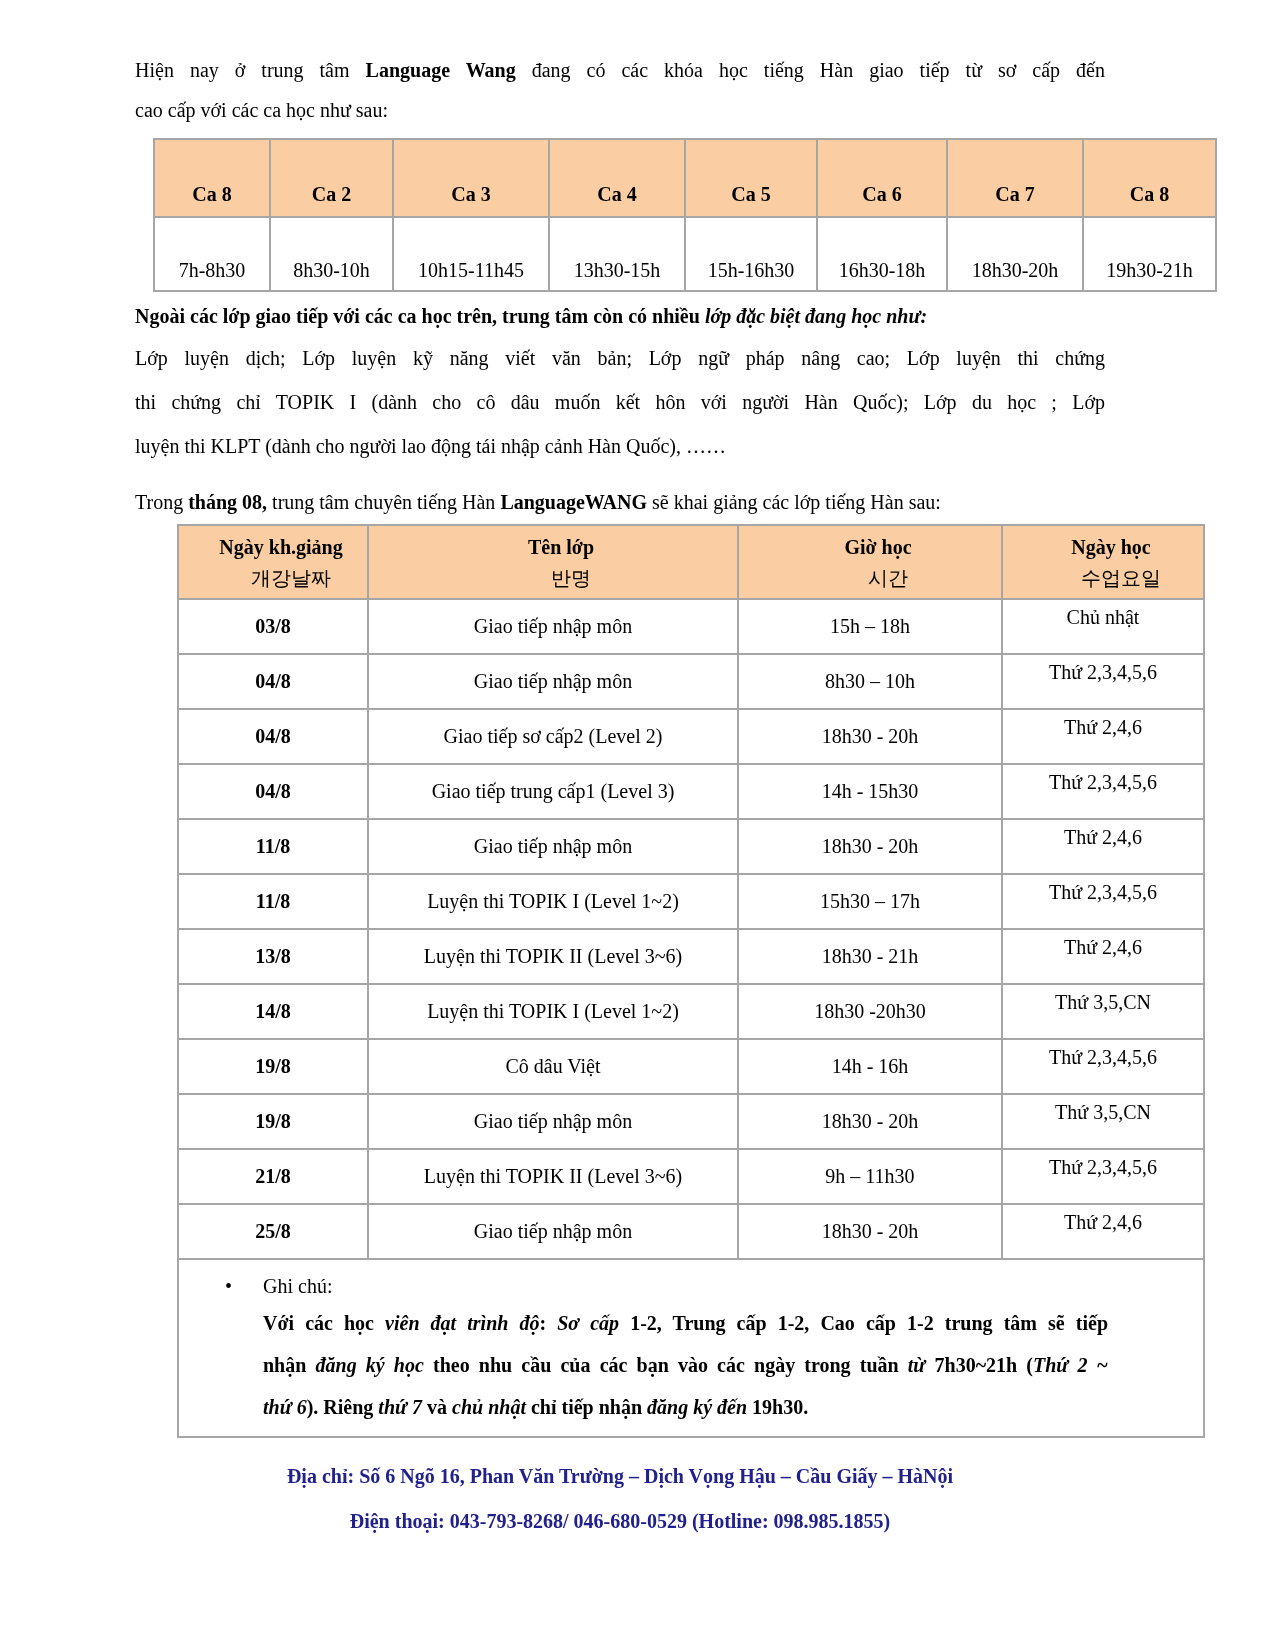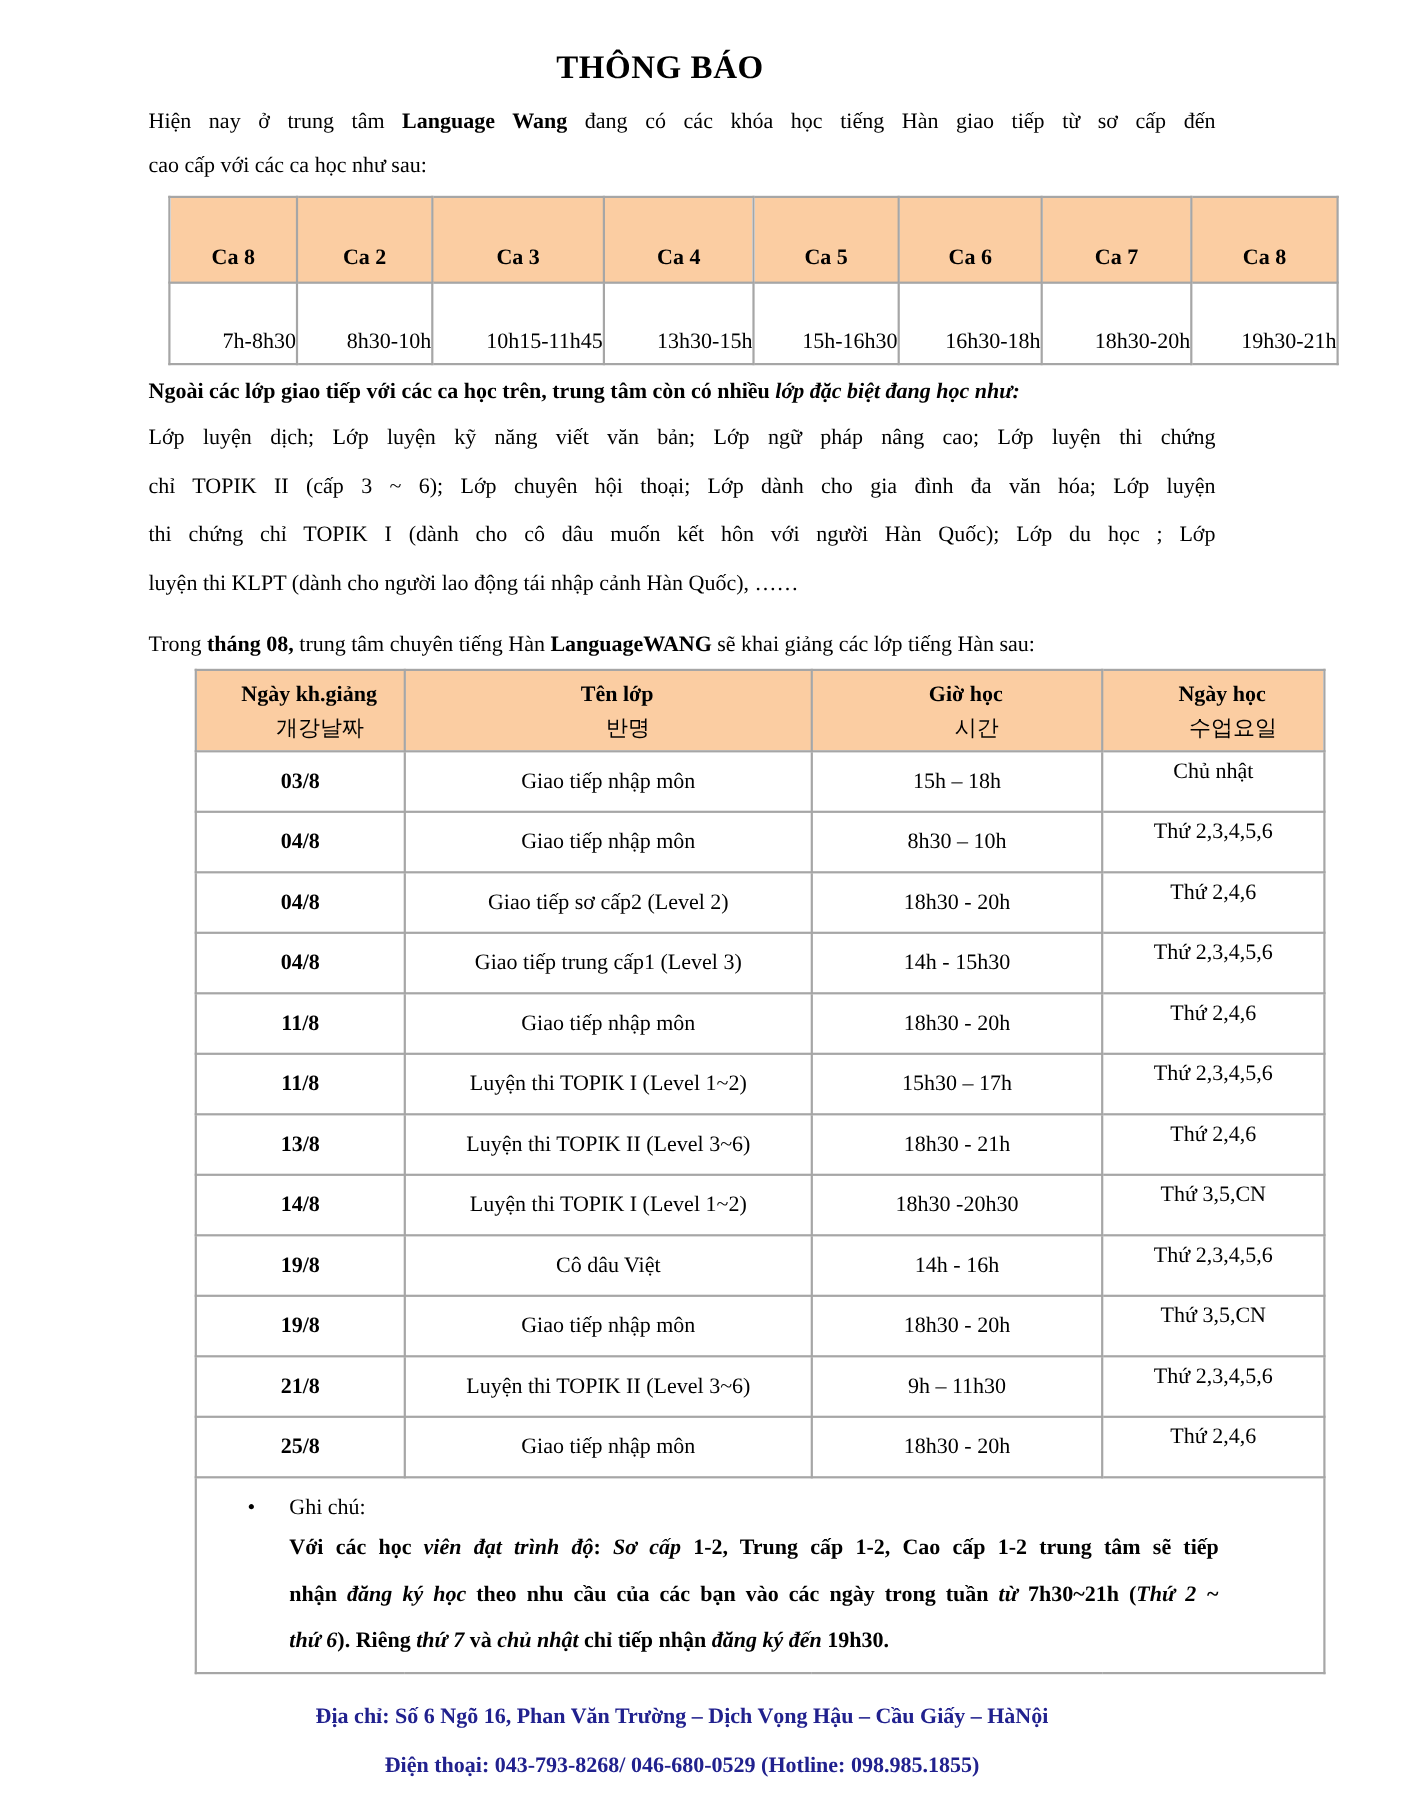--- a/index.html
+++ b/index.html
@@ -29,21 +29,21 @@
   .single .i{font-style:italic;}
   .august{margin-top:12px;line-height:44px;font-weight:normal;}
 
   
   table{border-collapse:collapse;table-layout:fixed;}
   th,td{border:2px solid var(--table-border,#a6a6a6);text-align:center;vertical-align:middle;padding:0;overflow:hidden;}
   th{background:var(--header-fill,#fbcda2);font-weight:bold;}
 
   .shift-table{margin:8px 0 0 18px;width:1062px;}
   .shift-table th{height:66px;vertical-align:bottom;padding-bottom:10px;}
-  .shift-table td{height:64px;vertical-align:bottom;padding-bottom:8px;text-align:right;}
+  .shift-table td{height:64px;vertical-align:bottom;padding-bottom:8px;}
 
   .schedule-table{margin:0 0 0 42px;width:1026px;}
   .schedule-table th{height:72px;}
   .schedule-table th .vi{line-height:32px;padding-left:16px;}
   .schedule-table th .ko{line-height:30px;font-weight:normal;margin-left:36px;}
   .schedule-table td{height:51px;}
   .schedule-table td.c-date{font-weight:bold;}
   .schedule-table td.c-days{vertical-align:top;padding-top:2px;line-height:30px;}
 
   .note-cell{text-align:left;vertical-align:top;padding:10px 58px 8px 46px;}
@@ -55,21 +55,20 @@
   
   .footer{width:970px;margin-top:16px;text-align:center;color:var(--footer-text,#21218e);font-weight:bold;}
   .footer p{margin:0;line-height:45px;}
 </style>
 </head>
 <body>
 
 <div class="page">
 
   <div class="head-block">
-    <h1>THÔNG BÁO</h1>
   </div>
 
   <div class="para intro">
     <div class="jline"><span>Hiện nay ở trung tâm </span><span class="b">Language Wang</span><span> đang có các khóa học tiếng Hàn giao tiếp từ sơ cấp đến</span></div>
     <div class="jline last"><span>cao cấp với các ca học như sau:</span></div>
   </div>
 
   <table class="shift-table">
     <colgroup>
       <col style="width:116px">
@@ -102,21 +101,20 @@
       <td>18h30-20h</td>
       <td>19h30-21h</td>
     </tr>
   </tbody>
     </table>
 
   <div class="para single" style="margin-top:4px"><span class="b">Ngoài các lớp giao tiếp với các ca học trên, trung tâm còn có nhiều </span><span class="b i">lớp đặc biệt đang học như:</span></div>
 
   <div class="para list-para">
     <div class="jline">Lớp luyện dịch; Lớp luyện kỹ năng viết văn bản; Lớp ngữ pháp nâng cao; Lớp luyện thi chứng</div>
-    <div class="jline">chỉ TOPIK II (cấp 3 ~ 6); Lớp chuyên hội thoại; Lớp dành cho gia đình đa văn hóa; Lớp luyện</div>
     <div class="jline">thi chứng chỉ TOPIK I (dành cho cô dâu muốn kết hôn với người Hàn Quốc); Lớp du học ; Lớp</div>
     <div class="jline last">luyện thi KLPT (dành cho người lao động tái nhập cảnh Hàn Quốc), ……</div>
   </div>
 
   <div class="para august"><span>Trong </span><span class="b">tháng 08,</span><span> trung tâm chuyên tiếng Hàn </span><span class="b">LanguageWANG</span><span> sẽ khai giảng các lớp tiếng Hàn sau:</span></div>
 
   <table class="schedule-table">
     <colgroup>
       <col style="width:190px">
         <col style="width:370px">

